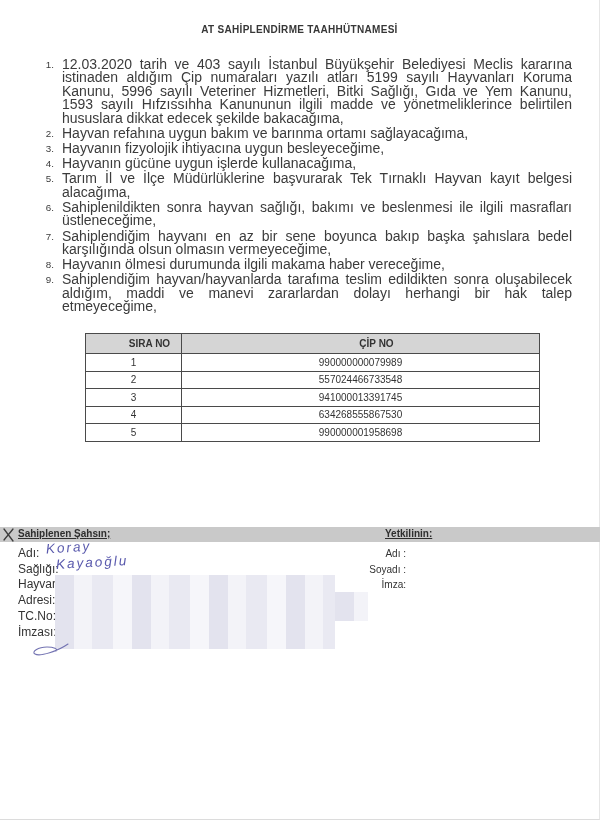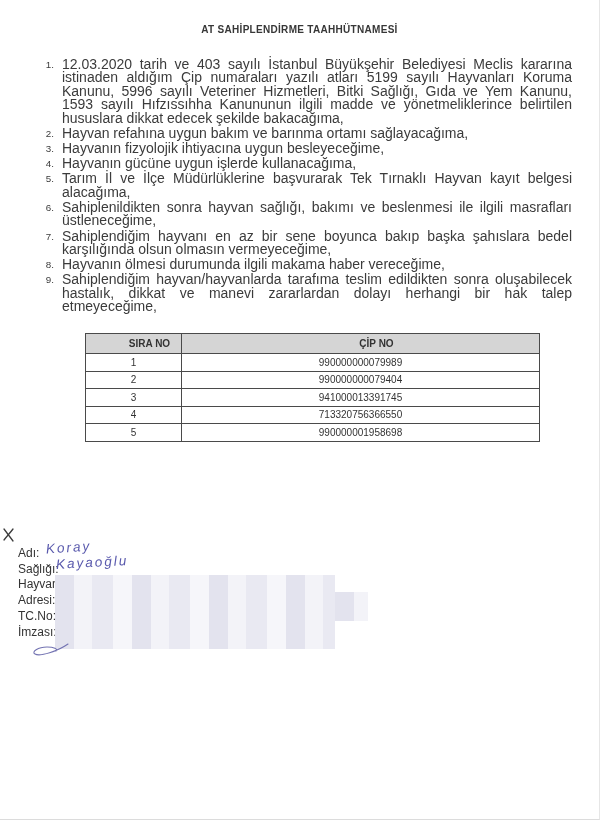--- a/index.html
+++ b/index.html
@@ -92,21 +92,21 @@
       <div class="citem">
         <span class="num">7.</span>
         <span class="txt"><span>Sahiplendiğim hayvanı en az bir sene boyunca bakıp başka şahıslara bedel karşılığında olsun olmasın vermeyeceğime,</span><b></b></span>
       </div>
       <div class="citem">
         <span class="num">8.</span>
         <span class="txt"><span>Hayvanın ölmesi durumunda ilgili makama haber vereceğime,</span><b></b></span>
       </div>
       <div class="citem">
         <span class="num">9.</span>
-        <span class="txt"><span>Sahiplendiğim hayvan/hayvanlarda tarafıma teslim edildikten sonra oluşabilecek hastalık, dikkat ve manevi zararlardan dolayı herhangi bir hak talep etmeyeceğime,</span><b></b></span>
+        <span class="txt"><span>Sahiplendiğim hayvan/hayvanlarda tarafıma teslim edildikten sonra oluşabilecek aldığım, maddi ve manevi zararlardan dolayı herhangi bir hak talep etmeyeceğime,</span><b></b></span>
       </div>
     </div>
 
   <table class="chips">
     <colgroup>
         <col style="width:96px">
         <col>
       </colgroup>
     <thead>
       <tr>
@@ -114,52 +114,61 @@
         <th>ÇİP NO</th>
       </tr>
     </thead>
     <tbody>
         <tr>
           <td>1</td>
           <td>990000000079989</td>
         </tr>
         <tr>
           <td>2</td>
-          <td>990000000079404</td>
+          <td>557024466733548</td>
         </tr>
         <tr>
           <td>3</td>
           <td>941000013391745</td>
         </tr>
         <tr>
           <td>4</td>
-          <td>713320756366550</td>
+          <td>634268555867530</td>
         </tr>
         <tr>
           <td>5</td>
           <td>990000001958698</td>
         </tr>
       </tbody>
   </table>
 
+  <div class="sigbar">
+    <span class="own">Sahiplenen Şahsın;</span>
+    <span class="off">Yetkilinin:</span>
+  </div>
 
   <svg class="xmark" width="14" height="17" viewBox="0 0 14 17">
     <path d="M2,3 C5,7 8,11 11,15" stroke="#3c3c3c" stroke-width="1.3" fill="none" stroke-linecap="round"></path>
     <path d="M11,3 C8,7 5,10 2,14" stroke="#3c3c3c" stroke-width="1.3" fill="none" stroke-linecap="round"></path>
   </svg>
 
   <div class="fields-left">
     <div>Adı:</div>
     <div>Sağlığı:</div>
     <div>Hayvan</div>
     <div>Adresi:</div>
     <div>TC.No:</div>
     <div>İmzası:</div>
   </div>
 
+  <div class="fields-right">
+    <div>Adı :</div>
+    <div>Soyadı :</div>
+    <div>İmza:</div>
+  </div>
 
   <span class="hand hand-name">Koray</span>
   <span class="hand hand-surname">Kayaoğlu</span>
 
   <div class="blur blur-a"></div>
   <div class="blur blur-b"></div>
 
   <svg class="squiggle" width="42" height="22" viewBox="0 0 42 22">
     <path d="M38,5 C28,12 10,18 5,15 C1,13 8,8 17,8 C24,8 28,10 26,12" stroke="#7373b2" stroke-width="1.1" fill="none" stroke-linecap="round"></path>
   </svg>

